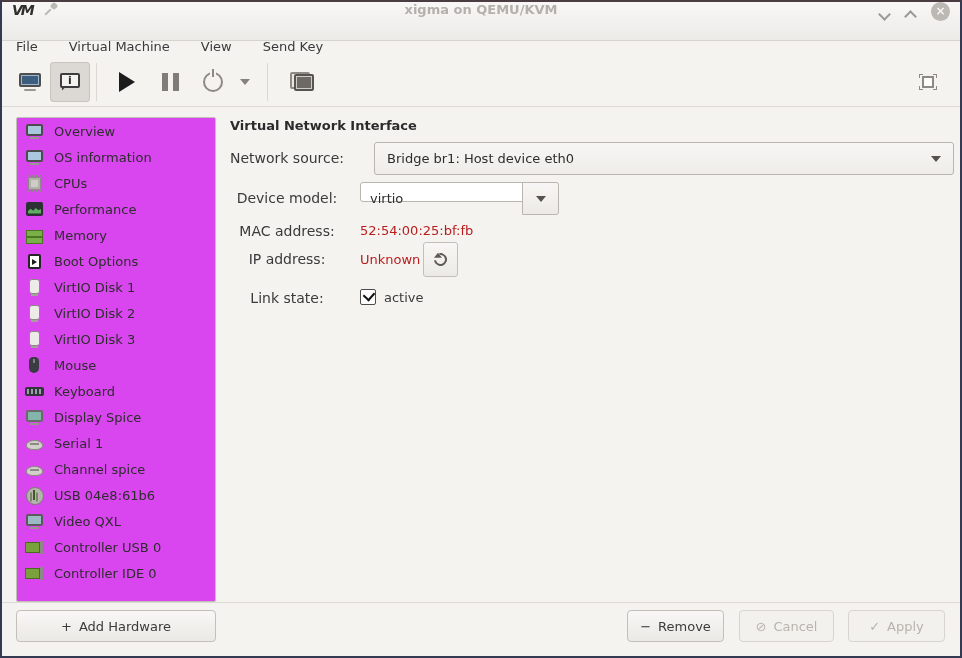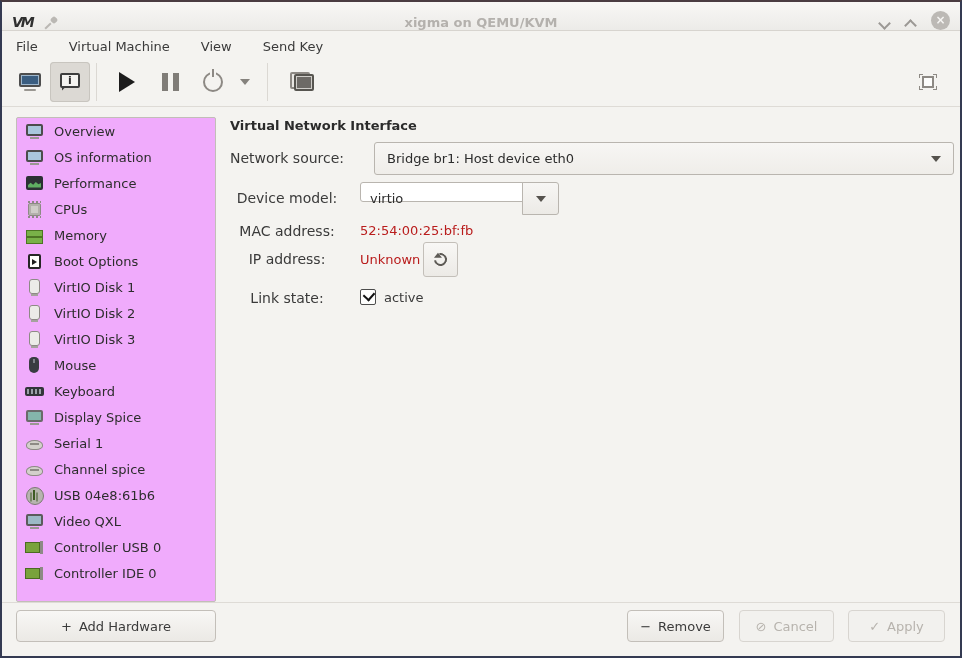--- a/index.html
+++ b/index.html
@@ -2,23 +2,23 @@
 <html><head>
 <meta charset="utf-8">
 <style>
   * { margin:0; padding:0; box-sizing:border-box; }
   html,body { width:962px; height:658px; font-family:"DejaVu Sans","Liberation Sans",sans-serif; }
   .window{
     position:relative; width:962px; height:658px; background:#f4f3f0;
     border:2px solid #343a52; border-top:2px solid #4a3c41; overflow:hidden;
   }
   
-  .titlebar{ position:absolute; left:0; right:0; top:0; height:29px;
+  .titlebar{ position:absolute; left:0; right:0; top:0; height:39px;
     background:linear-gradient(#f8f7f5,#ecebe8); border-bottom:1px solid #d7d4cf;
-    display:flex; align-items:flex-end; padding:0 10px; }
+    display:flex; align-items:flex-start; padding:0 10px; }
   .logo{ font-weight:bold; font-style:italic; font-size:14px; color:#2f2f2f; letter-spacing:-2px; }
   .pin{ position:relative; width:14px; height:14px; margin-left:12px; opacity:.75; }
   .pin::before{ content:""; position:absolute; top:1px; right:2px; width:6px; height:6px; background:#a9a6a1; border-radius:2px; transform:rotate(45deg);}
   .pin::after{ content:""; position:absolute; bottom:0; left:2px; width:2px; height:8px; background:#a9a6a1; transform:rotate(45deg);}
   .title{ position:absolute; left:0; right:0; text-align:center; font-weight:bold; font-size:13px; color:#b4b1ad; }
   .tb-controls{ margin-left:auto; display:flex; align-items:center; gap:16px; z-index:2; }
   .chev{ width:10px; height:10px; position:relative; cursor:default; }
   .chev::before{ content:""; position:absolute; left:1px; top:3px; width:7px; height:7px; border-left:2px solid #9b9archive894; border-left:2px solid #9b9894; border-bottom:2px solid #9b9894; }
   .chev.down::before{ transform:rotate(-45deg); }
   .chev.up::before{ transform:rotate(135deg); top:5px; }
@@ -56,21 +56,21 @@
       linear-gradient(#8d8984,#8d8984) left top/4px 1px no-repeat,
       linear-gradient(#8d8984,#8d8984) left top/1px 4px no-repeat,
       linear-gradient(#8d8984,#8d8984) right top/4px 1px no-repeat,
       linear-gradient(#8d8984,#8d8984) right top/1px 4px no-repeat,
       linear-gradient(#8d8984,#8d8984) left bottom/4px 1px no-repeat,
       linear-gradient(#8d8984,#8d8984) left bottom/1px 4px no-repeat,
       linear-gradient(#8d8984,#8d8984) right bottom/4px 1px no-repeat,
       linear-gradient(#8d8984,#8d8984) right bottom/1px 4px no-repeat; }
   
   .sidebar{ position:absolute; left:14px; top:115px; width:200px; height:485px;
-    background:#f0abfc; border:1px solid #c2beb8; border-radius:2px; overflow:hidden; }
+    background:#d946ef; border:1px solid #c2beb8; border-radius:2px; overflow:hidden; }
   .srow{ height:26px; display:flex; align-items:center; gap:10px; padding-left:8px; font-size:13px; color:#2d2d2d; white-space:nowrap; }
   .srow.selected{ background:#3c87cd; color:#ffffff; }
   .sicon{ position:relative; width:19px; height:17px; flex:0 0 19px; }
   .icon-monitor::before{ content:""; position:absolute; inset:1px 1px 4px 1px; background:#a9c7dd; border:2px solid #4c4c4c; border-radius:2px;}
   .icon-monitor::after{ content:""; position:absolute; bottom:1px; left:5px; right:5px; height:2px; background:#9a9792;}
   .icon-chart::before{ content:""; position:absolute; inset:1px 1px 2px 1px; background:#2c3134; border-radius:2px;}
   .icon-chart::after{ content:""; position:absolute; left:3px; right:3px; bottom:4px; height:6px; background:#5fae62; clip-path:polygon(0 60%,20% 20%,40% 55%,60% 10%,80% 45%,100% 25%,100% 100%,0 100%);}
   .icon-chip::before{ content:""; position:absolute; inset:2px 3px; background:#cfccc8; border:1px solid #8d8a85; border-radius:2px; box-shadow:inset 0 0 0 2px #b3b0ab;}
   .icon-chip::after{ content:""; position:absolute; inset:0 3px; background:repeating-linear-gradient(90deg,#8d8a85 0 2px,transparent 2px 4px) top/100% 2px no-repeat, repeating-linear-gradient(90deg,#8d8a85 0 2px,transparent 2px 4px) bottom/100% 2px no-repeat;}
   .icon-ram::before{ content:""; position:absolute; left:1px; right:1px; top:3px; height:5px; background:#79b148; border:1px solid #4d7524;}
@@ -181,26 +181,26 @@
   <div class="sidebar" id="sidebar">
       <div class="srow">
         <span class="sicon icon-monitor"></span>
         <span>Overview</span>
       </div>
       <div class="srow">
         <span class="sicon icon-monitor"></span>
         <span>OS information</span>
       </div>
       <div class="srow">
+        <span class="sicon icon-chip"></span>
+        <span>CPUs</span>
+      </div>
+      <div class="srow">
         <span class="sicon icon-chart"></span>
         <span>Performance</span>
-      </div>
-      <div class="srow">
-        <span class="sicon icon-chip"></span>
-        <span>CPUs</span>
       </div>
       <div class="srow">
         <span class="sicon icon-ram"></span>
         <span>Memory</span>
       </div>
       <div class="srow">
         <span class="sicon icon-boot"></span>
         <span>Boot Options</span>
       </div>
       <div class="srow">

